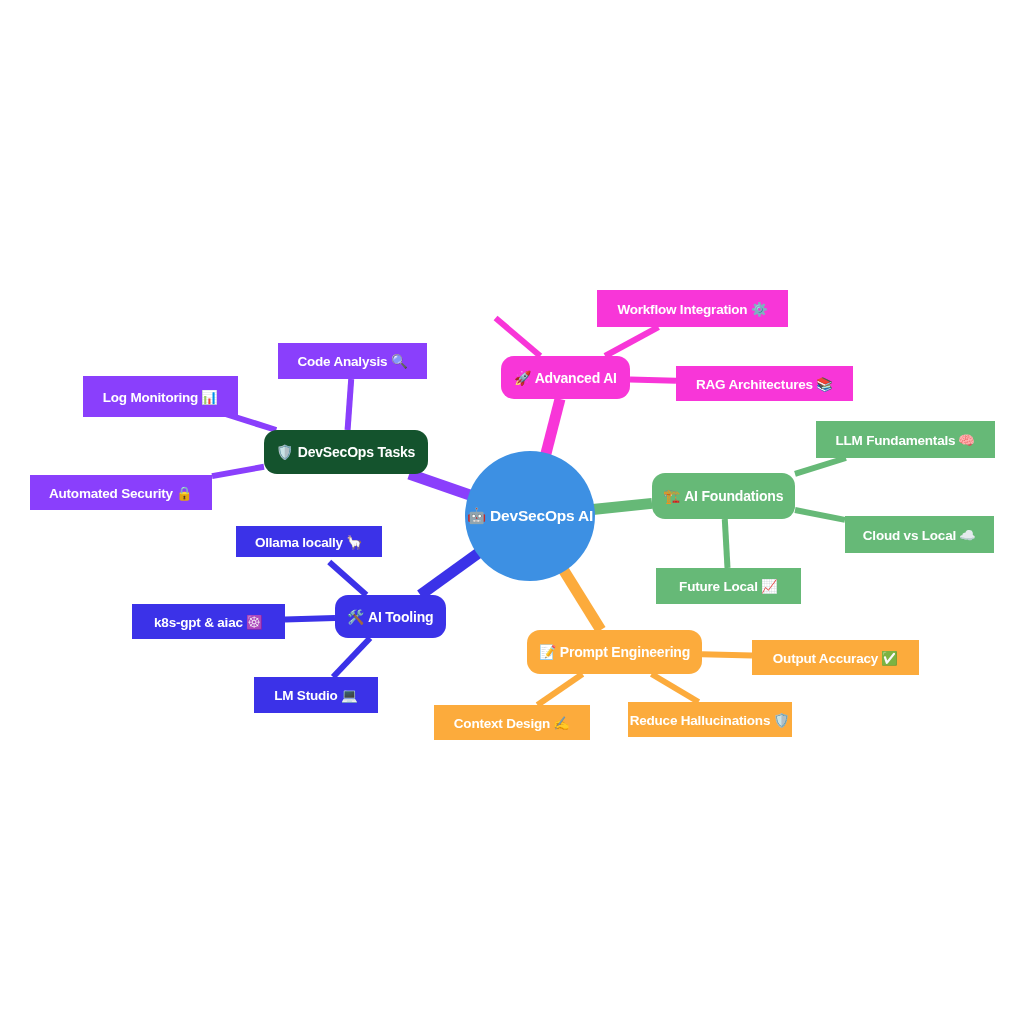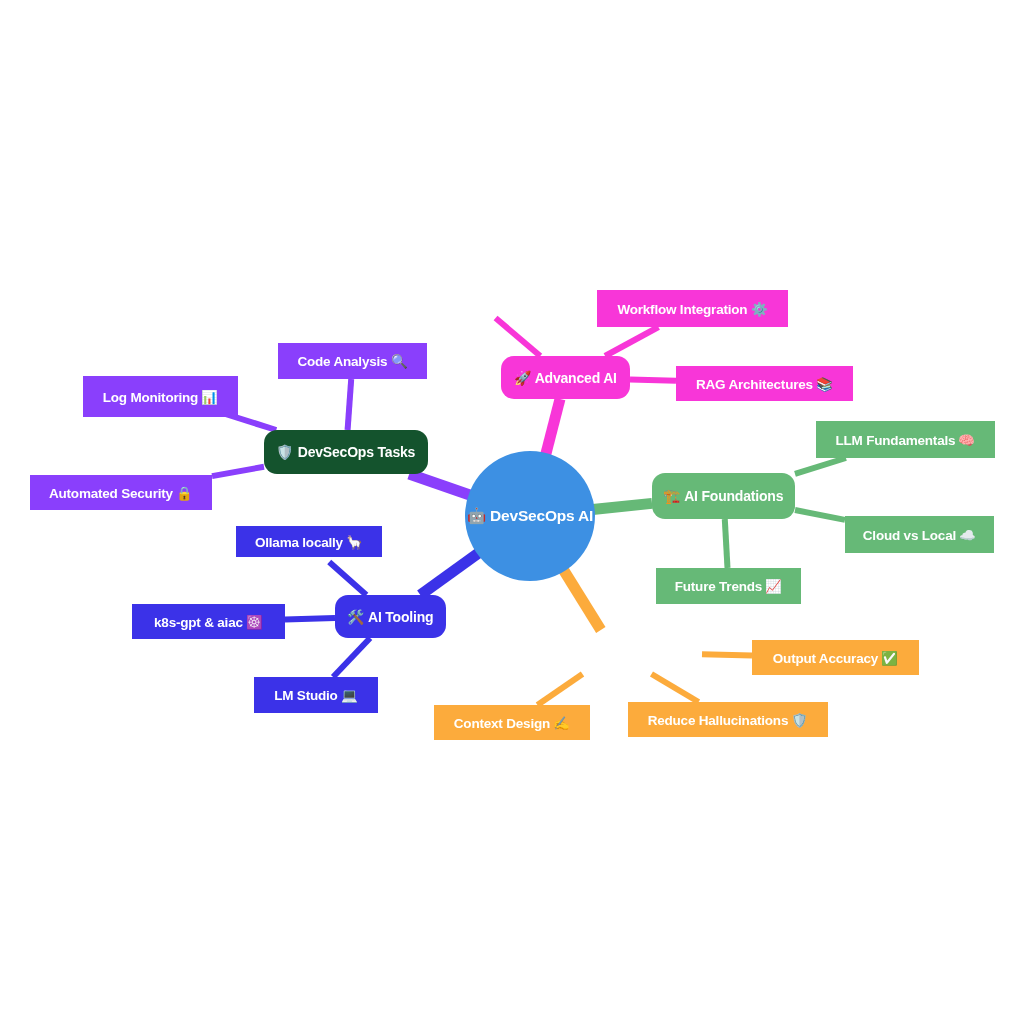--- a/index.html
+++ b/index.html
@@ -102,29 +102,32 @@
     <div class="node node-branch" style="left: 652px; top: 473px; width: 143px; height: 46px; background: rgb(102, 185, 119);">
       <span class="node-label">🏗️ AI Foundations</span>
     </div>
     <div class="node node-leaf" style="left: 816px; top: 421px; width: 179px; height: 37px; background: rgb(102, 185, 119);">
       <span class="node-label">LLM Fundamentals 🧠</span>
     </div>
     <div class="node node-leaf" style="left: 845px; top: 516px; width: 149px; height: 37px; background: rgb(102, 185, 119);">
       <span class="node-label">Cloud vs Local ☁️</span>
     </div>
     <div class="node node-leaf" style="left: 656px; top: 568px; width: 145px; height: 36px; background: rgb(102, 185, 119);">
-      <span class="node-label">Future Trends 📈</span>
+      <span class="node-label">Future Local 📈</span>
+    </div>
+    <div class="node node-branch" style="left: 527px; top: 630px; width: 175px; height: 44px; background: rgb(252, 171, 60);">
+      <span class="node-label">📝 Prompt Engineering</span>
     </div>
     <div class="node node-leaf" style="left: 752px; top: 640px; width: 167px; height: 35px; background: rgb(252, 171, 60);">
       <span class="node-label">Output Accuracy ✅</span>
     </div>
     <div class="node node-leaf" style="left: 434px; top: 705px; width: 156px; height: 35px; background: rgb(252, 171, 60);">
       <span class="node-label">Context Design ✍️</span>
     </div>
-    <div class="node node-leaf" style="left: 628px; top: 702px; width: 200px; height: 35px; background: rgb(252, 171, 60);">
+    <div class="node node-leaf" style="left: 628px; top: 702px; width: 164px; height: 35px; background: rgb(252, 171, 60);">
       <span class="node-label">Reduce Hallucinations 🛡️</span>
     </div>
     <div class="node node-branch" style="left: 335px; top: 595px; width: 111px; height: 43px; background: rgb(59, 50, 232);">
       <span class="node-label">🛠️ AI Tooling</span>
     </div>
     <div class="node node-leaf" style="left: 236px; top: 526px; width: 146px; height: 31px; background: rgb(59, 50, 232);">
       <span class="node-label">Ollama locally 🦙</span>
     </div>
     <div class="node node-leaf" style="left: 132px; top: 604px; width: 153px; height: 35px; background: rgb(59, 50, 232);">
       <span class="node-label">k8s-gpt &amp; aiac ☸️</span>

